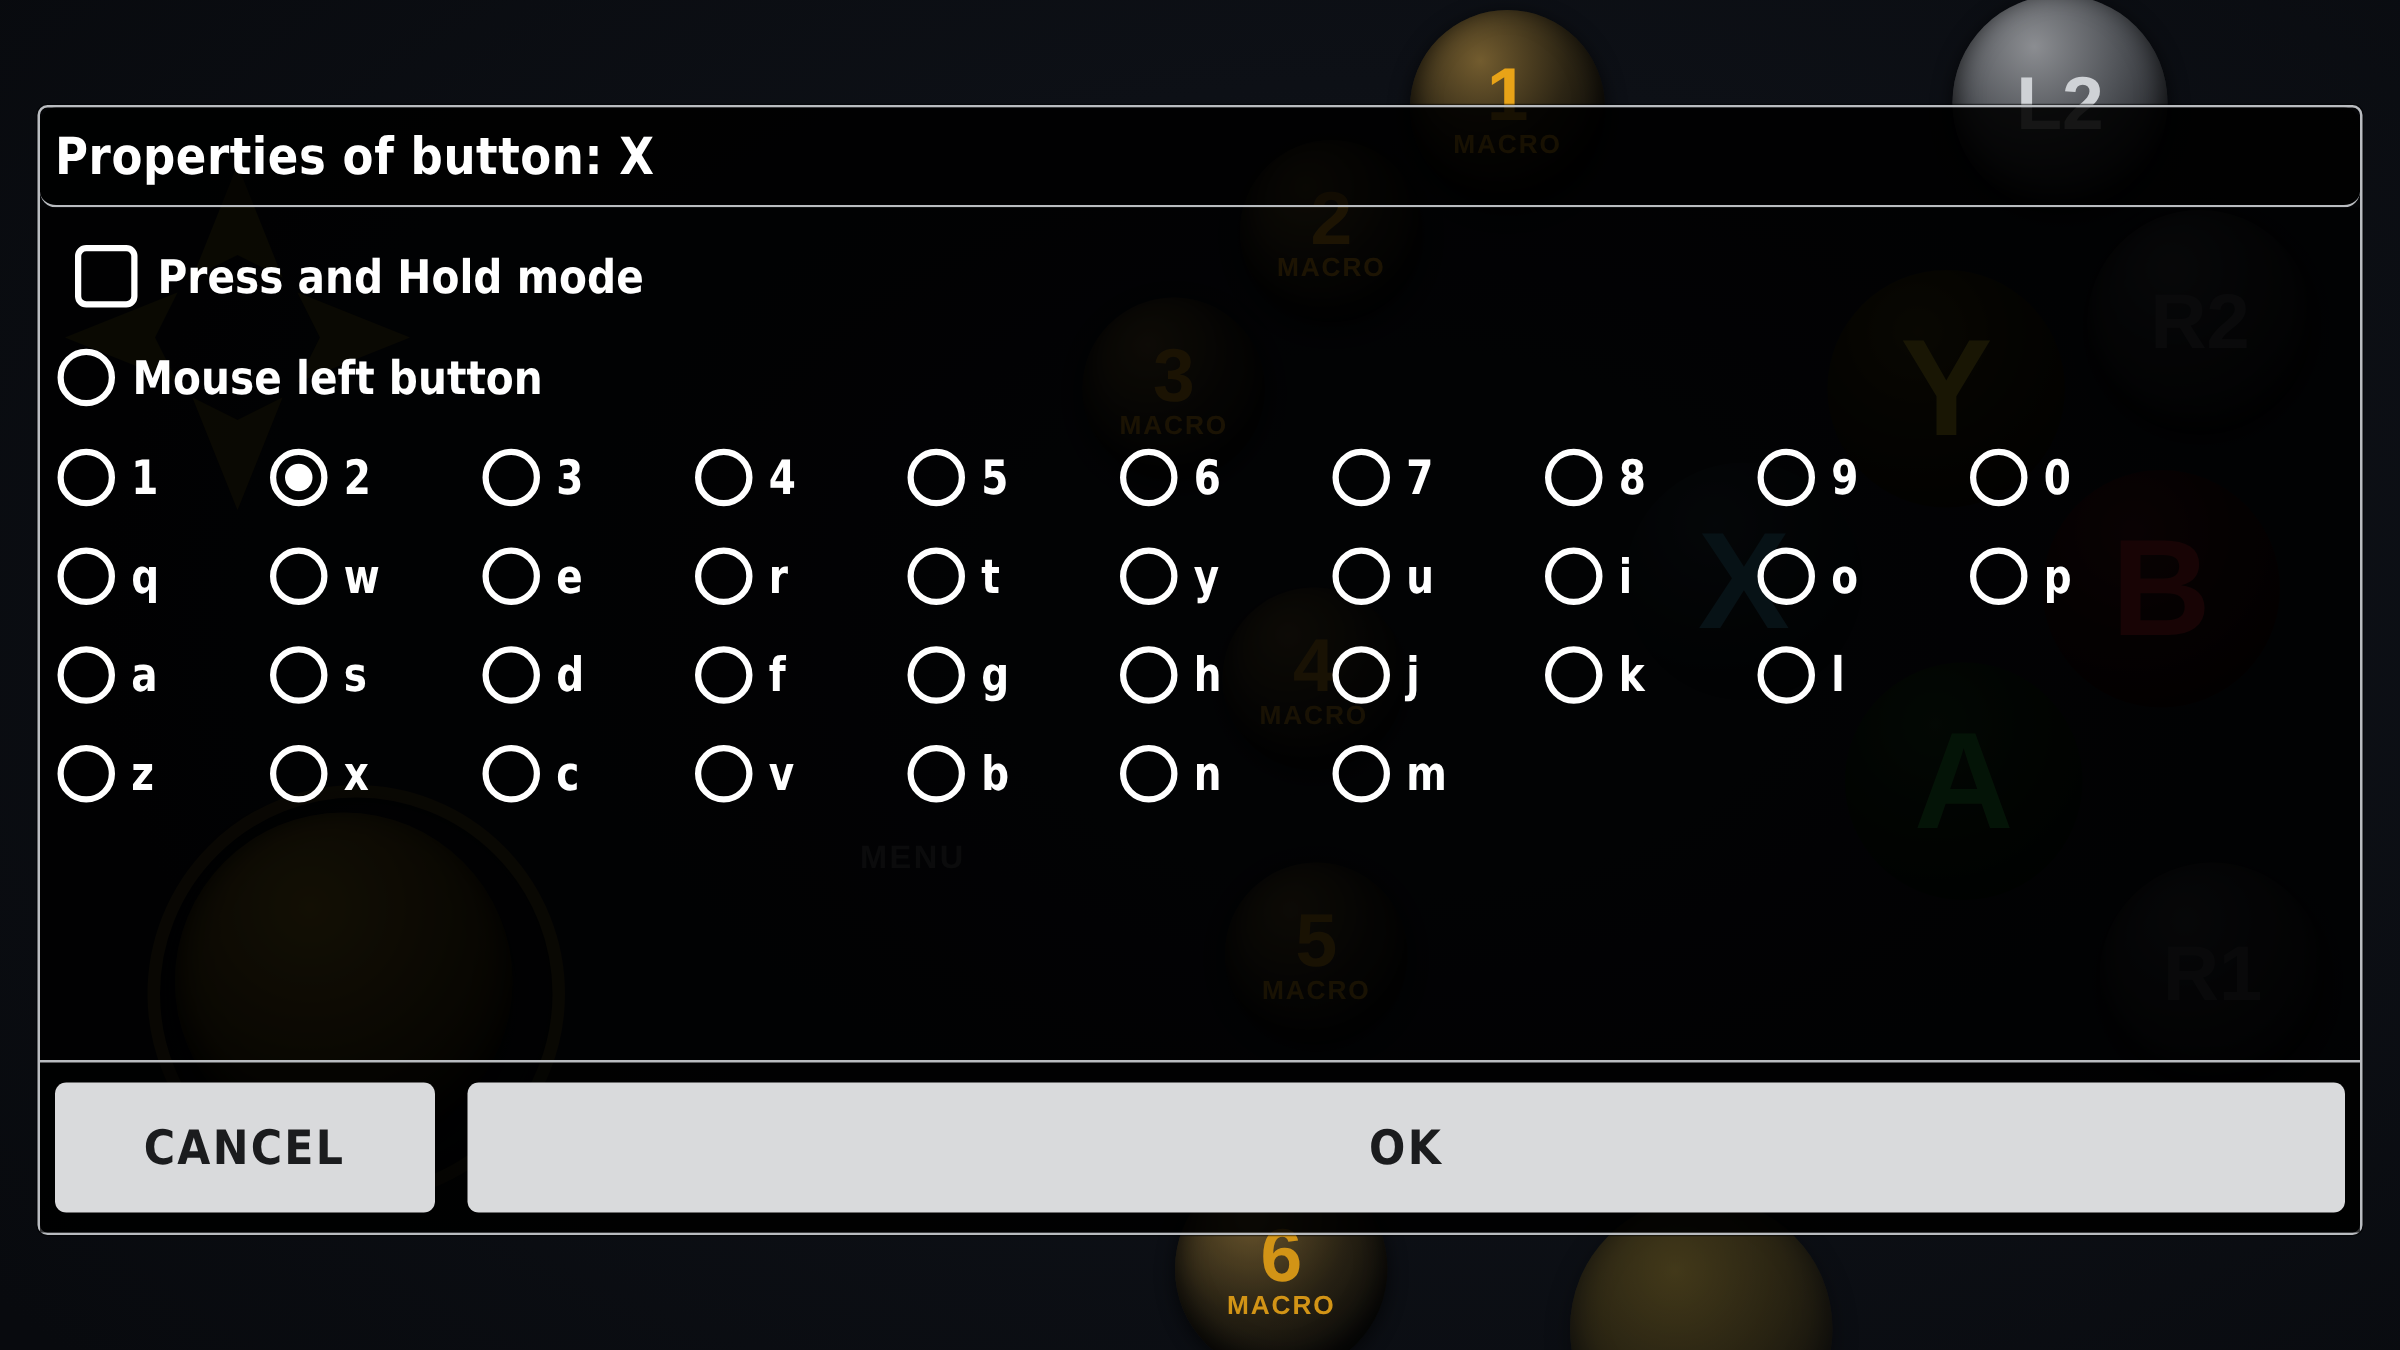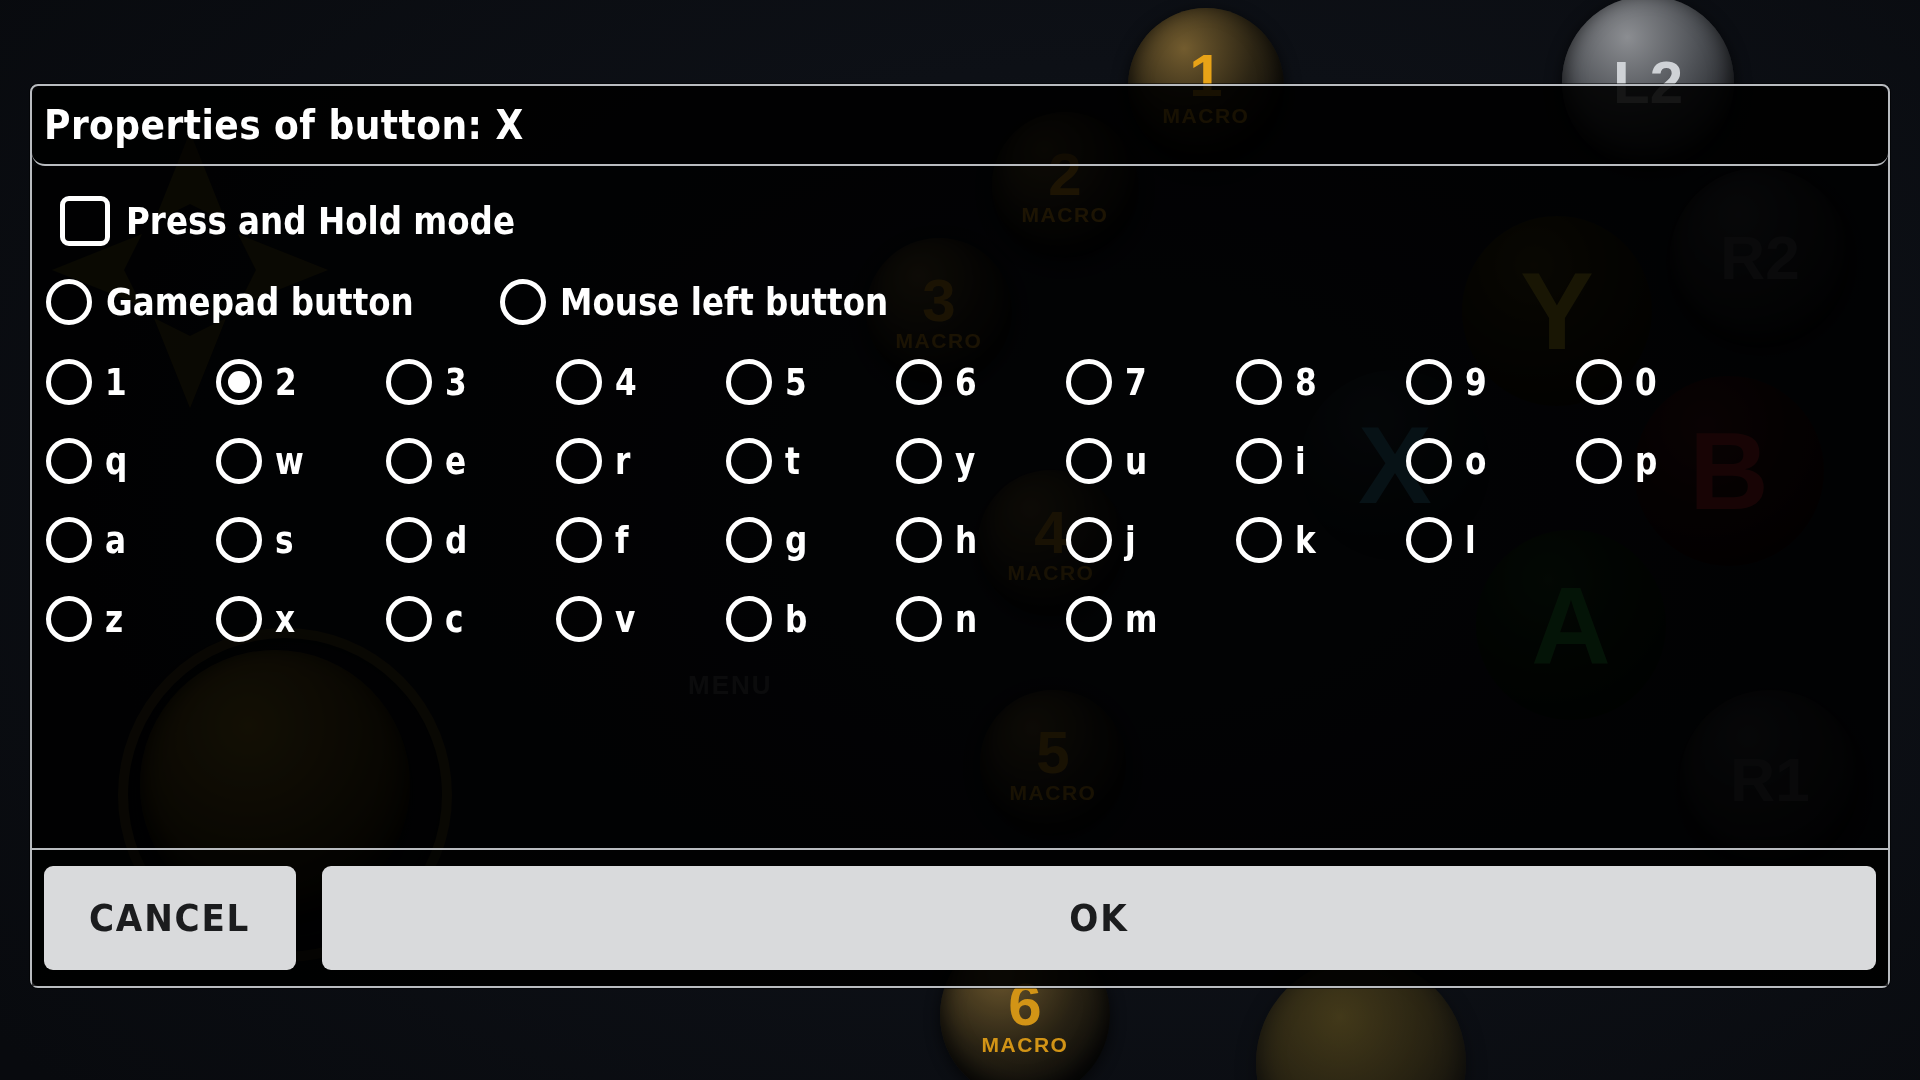--- a/index.html
+++ b/index.html
@@ -283,21 +283,21 @@
     height: 104px;
     font-size: 38px;
     font-weight: bold;
     font-family: "DejaVu Sans", sans-serif;
     letter-spacing: 2px;
     cursor: pointer;
     display: flex;
     align-items: center;
     justify-content: center;
   }
-  .btn-cancel { width: 252px; }
+  .btn-cancel { width: 304px; }
   .btn-ok { flex: 1 1 auto; }
   .btn span { transform: scaleX(0.9); display: inline-block; }
 </style>
 </head>
 <body>
 
 <div id="root">
 
   <div class="bg-layer">
 
@@ -387,24 +387,20 @@
 
         <div class="opt toggle-opt" style="margin-left:14px;">
           <span class="cbox off"></span>
           <span class="lbl">Press and Hold mode</span>
         </div>
 
       </div>
 
       <div class="row row-modes">
 
-        <div class="opt mode-opt">
-          <span class="radio"></span>
-          <span class="lbl">Gamepad button</span>
-        </div>
 
         <div class="opt mode-opt">
           <span class="radio"></span>
           <span class="lbl">Mouse left button</span>
         </div>
 
 
       </div>
 
 

